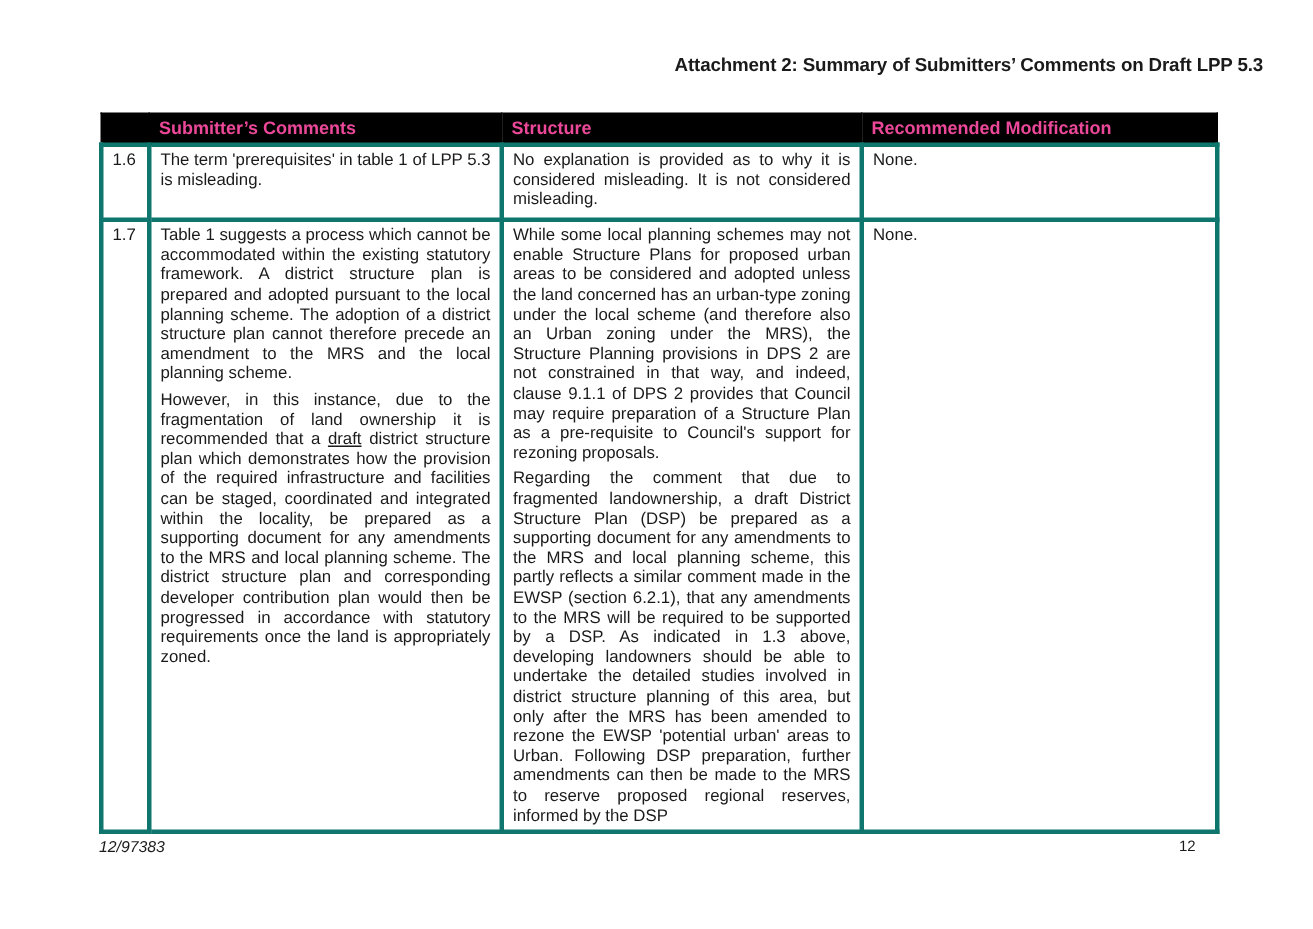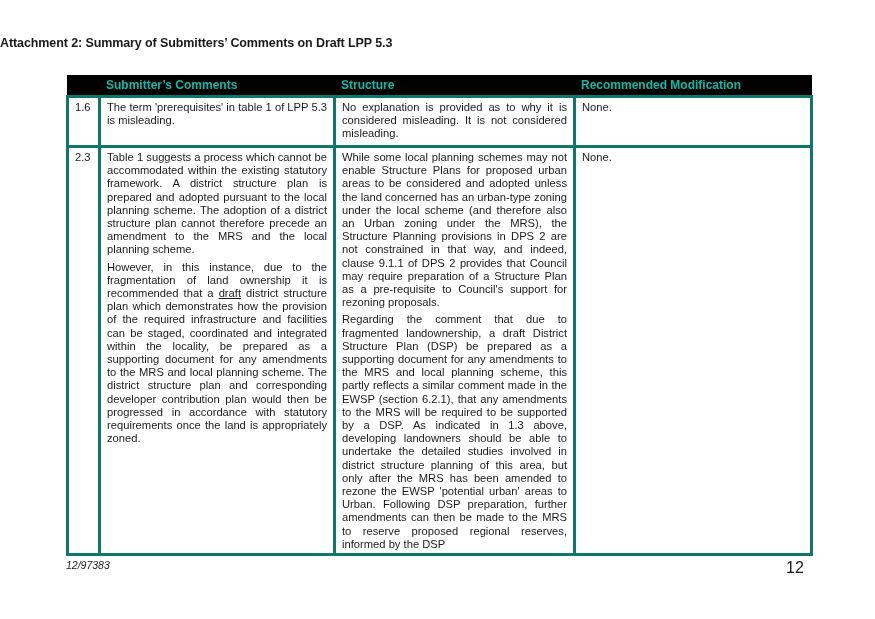--- a/index.html
+++ b/index.html
@@ -1,32 +1,32 @@
 <!DOCTYPE html>
 <html><head>
   <meta charset="utf-8">
   <style>
     html, body { margin: 0; padding: 0; background: #ffffff; }
     body { width: 875px; height: 619px; position: relative; overflow: hidden;
       font-family: "Liberation Sans", sans-serif; color: #1a1a1a; }
-    .title { position: absolute; top: 36px; left: 0; width: 842px; text-align: left;
+    .title { position: absolute; top: 36px; left: 0; width: 842px; text-align: right;
       font-size: 12.5px; font-weight: bold; letter-spacing: -0.1px; }
     table.sub { position: absolute; top: 75px; left: 66px; width: 744px;
       border-collapse: collapse; table-layout: fixed; font-size: 11.2px; line-height: 13.2px; }
-    table.sub th { background: #000; color: #14b8a6; text-align: left; font-weight: bold;
+    table.sub th { background: #000; color: #ec4899; text-align: left; font-weight: bold;
       font-size: 12px; height: 19px; padding: 0 6px; border: 1px solid #000; }
     table.sub td { border: 3px solid #0f766e; vertical-align: top; padding: 3px 6px 2px 6px; }
     td.just { text-align: justify; border-radius: 12px; }
     td.just p { margin: 0 0 4px 0; }
     td.just p:last-child { margin-bottom: 0; }
     tr.r16 td { height: 42px; }
     tr.r17 td { height: 395px; }
     .u { text-decoration: underline; }
     .footer-left { position: absolute; top: 559px; left: 66px; font-size: 10.5px; font-style: italic; }
-    .footer-right { position: absolute; top: 559px; left: 786px; font-size: 16px; }
+    .footer-right { position: absolute; top: 559px; left: 786px; font-size: 10px; }
   </style>
 </head>
 <body>
 
 <div class="title">Attachment 2: Summary of Submitters’ Comments on Draft LPP 5.3</div>
 
 <table class="sub">
   <colgroup>
     <col style="width:32px">
       <col style="width:235px">
@@ -46,21 +46,21 @@
       <td>1.6</td>
       <td class="just">
         <p>The term 'prerequisites' in table 1 of LPP 5.3 is misleading.</p>
       </td>
       <td class="just">
         <p>No explanation is provided as to why it is considered misleading.  It is not considered misleading.</p>
       </td>
       <td>None.</td>
     </tr>
     <tr class="r17">
-      <td>2.3</td>
+      <td>1.7</td>
       <td class="just">
         <p>Table 1 suggests a process which cannot be accommodated within the existing statutory framework. A district structure plan is prepared and adopted pursuant to the local planning scheme.  The adoption of a district structure plan cannot therefore precede an amendment to the MRS and the local planning scheme.</p>
         <p><span>However, in this instance, due to the fragmentation of land ownership it is recommended that a </span><span class="u">draft</span><span> district structure plan which demonstrates how the provision of the required infrastructure and facilities can be staged, coordinated and integrated within the locality, be prepared as a supporting document for any amendments to the MRS and local planning scheme.  The district structure plan and corresponding developer contribution plan would then be progressed in accordance with statutory requirements once the land is appropriately zoned.</span></p>
       </td>
       <td class="just">
         <p>While some local planning schemes may not enable Structure Plans for proposed urban areas to be considered and adopted unless the land concerned has an urban-type zoning under the local scheme (and therefore also an Urban zoning under the MRS), the Structure Planning provisions in DPS 2 are not constrained in that way, and indeed, clause 9.1.1 of DPS 2 provides that Council may require preparation of a Structure Plan as a pre-requisite to Council's support for rezoning proposals.</p>
         <p>Regarding the comment that due to fragmented landownership, a draft District Structure Plan (DSP) be prepared as a supporting document for any amendments to the MRS and local planning scheme, this partly reflects a similar comment made in the EWSP (section 6.2.1), that any amendments to the MRS will be required to be supported by a DSP.  As indicated in 1.3 above, developing landowners should be able to undertake the detailed studies involved in district structure planning of this area, but only after the MRS has been amended to rezone the EWSP 'potential urban' areas to Urban.  Following DSP preparation, further amendments can then be made to the MRS to reserve proposed regional reserves, informed by the DSP</p>
       </td>
       <td>None.</td>
     </tr>

